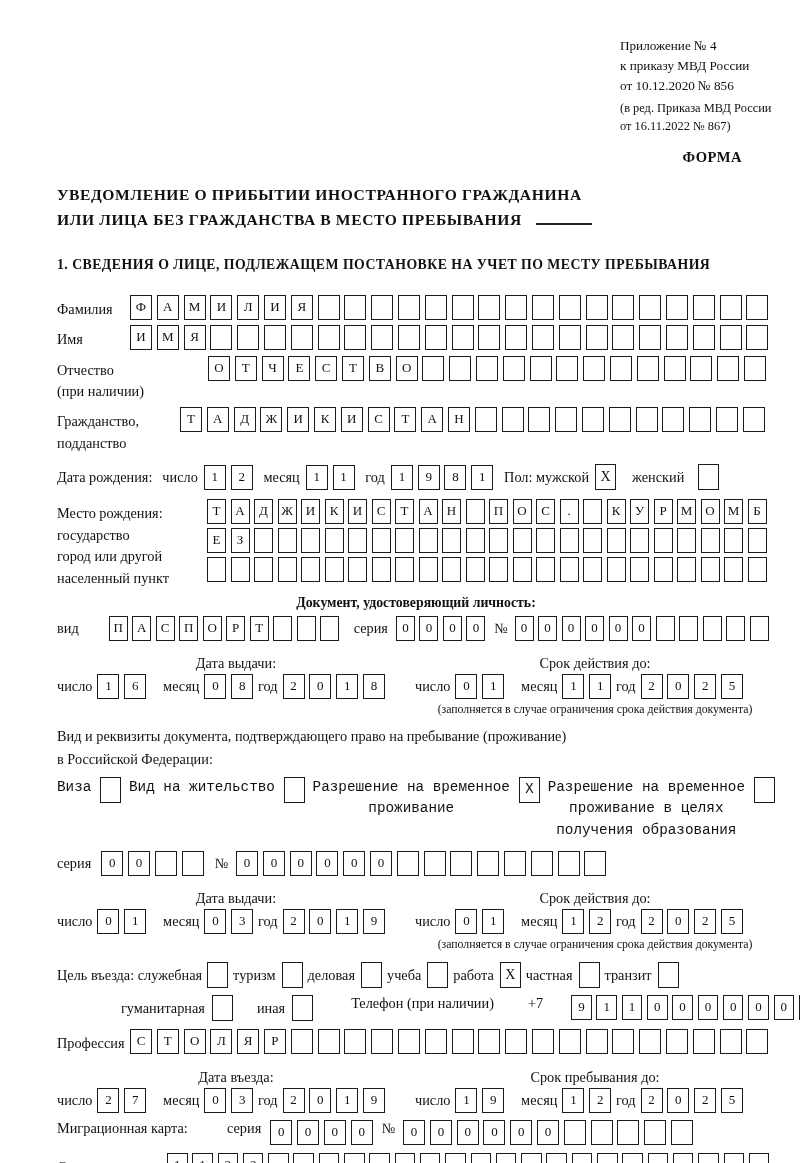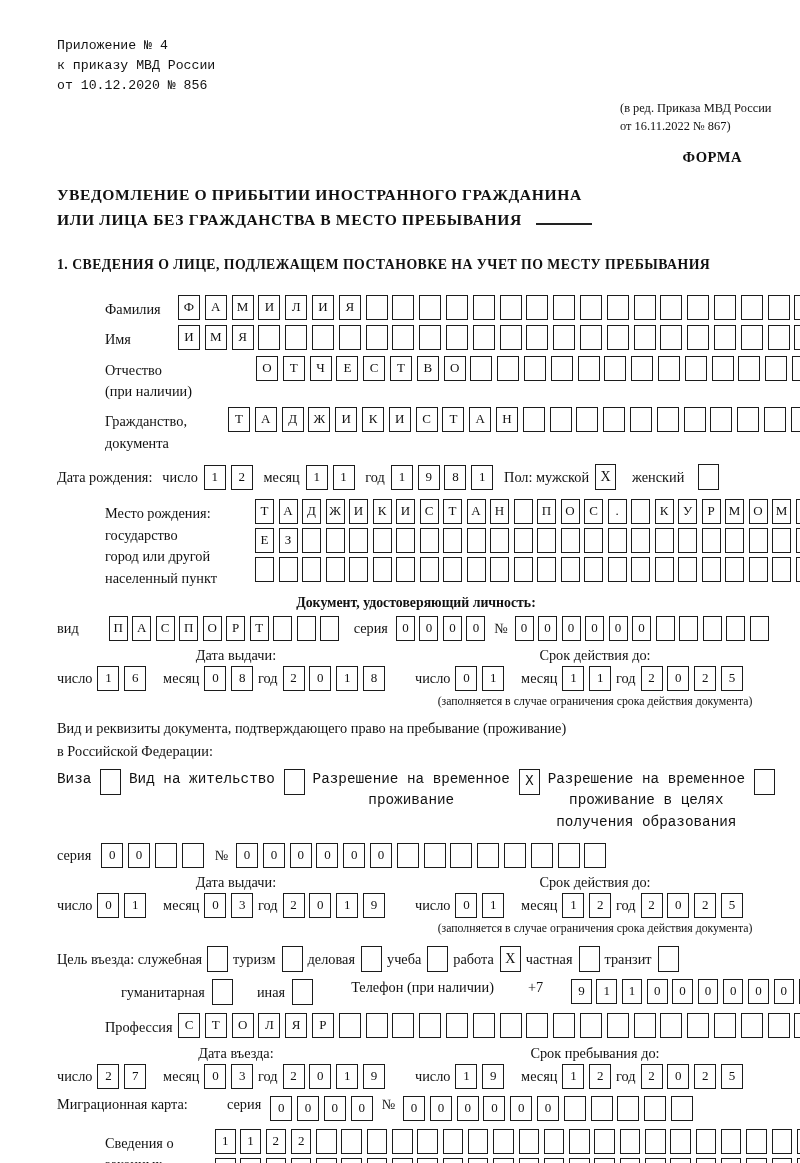--- a/index.html
+++ b/index.html
@@ -8,31 +8,31 @@
     width:800px;height:1163px;
     margin:0 auto;
     background:#ffffff;
     color:#111;
     font-family:"Liberation Serif","DejaVu Serif",serif;
     box-sizing:border-box;
     padding:36px 25px 20px 57px;
     overflow:hidden;
   }
   
-  .appendix{font-size:13.2px;line-height:1.5;font-family:Liberation Mono, monospace;}
+  .appendix{margin-left:563px;font-size:13.2px;line-height:1.5;}
   .appendix div{white-space:nowrap;}
   .revision{margin-left:563px;margin-top:5px;font-size:12.4px;line-height:1.45;}
   .forma{margin-top:13px;padding-right:33px;text-align:right;font-weight:bold;font-size:14.6px;letter-spacing:.5px;}
   
   .title{margin-top:17px;text-align:left;font-weight:bold;font-size:15.6px;line-height:1.55;letter-spacing:.6px;}
   .title-underline{display:inline-block;width:56px;border-bottom:2.2px solid #222;height:14px;margin-left:14px;}
   .section-heading{margin-top:25px;font-weight:bold;font-size:13.8px;letter-spacing:.45px;white-space:nowrap;}
   
   .row{display:flex;align-items:flex-start;margin-top:5px;}
-  .flabel{font-size:14.3px;line-height:1.5;flex-shrink:0;padding-top:4px;margin-left:48px;}
+  .flabel{font-size:14.3px;line-height:1.5;flex-shrink:0;padding-top:4px;}
   .w73{width:73px;}
   .w151{width:151px;}
   .w123{width:123px;}
   .w150{width:150px;}
   .w110{width:110px;}
   .cells{display:flex;flex-wrap:nowrap;}
   .cell{
     display:inline-block;box-sizing:border-box;
     width:22px;height:25px;
     border:1.6px solid #1c1c1c;
@@ -58,21 +58,21 @@
   
   .subheading{margin-top:6px;text-align:center;font-weight:bold;font-size:13.8px;}
   
   .docrow{display:flex;align-items:center;margin-top:5px;font-size:14.3px;}
   .docrow .lbl{white-space:nowrap;}
   
   .dates-pair{display:flex;margin-top:6px;}
   .datecol{display:flex;flex-direction:column;}
   .datecol.left{width:358px;}
   .datecol.right{flex:1;}
-  .datehead{text-align:center;font-size:14.3px;margin-bottom:2px;}
+  .datehead{text-align:center;font-size:14.3px;margin-bottom:2px;margin-top:8px;}
   .dateline{display:flex;align-items:center;font-size:14.3px;}
   .dateline .dl{white-space:nowrap;margin-right:5px;}
   .dateline .gap{margin-left:12px;}
   .datenote{font-size:11.8px;text-align:center;margin-top:3px;white-space:nowrap;}
   
   .intro{margin-top:8px;font-size:14.3px;line-height:1.6;}
   
   .rdo-row{display:flex;justify-content:space-between;align-items:flex-start;margin-top:6px;font-family:Liberation Mono, monospace;}
   .rdo{display:flex;align-items:flex-start;gap:9px;}
   .rdo-label{font-size:14.3px;line-height:1.5;}
@@ -197,21 +197,21 @@
         <span class="cell"></span>
         <span class="cell"></span>
         <span class="cell"></span>
         <span class="cell"></span>
       </div>
   </div>
 
   <div class="row">
     <div class="flabel w123">
       <div>Гражданство,</div>
-      <div>документа</div>
+      <div>подданство</div>
     </div>
     <div class="cells">
         <span class="cell">Т</span>
         <span class="cell">А</span>
         <span class="cell">Д</span>
         <span class="cell">Ж</span>
         <span class="cell">И</span>
         <span class="cell">К</span>
         <span class="cell">И</span>
         <span class="cell">С</span>

